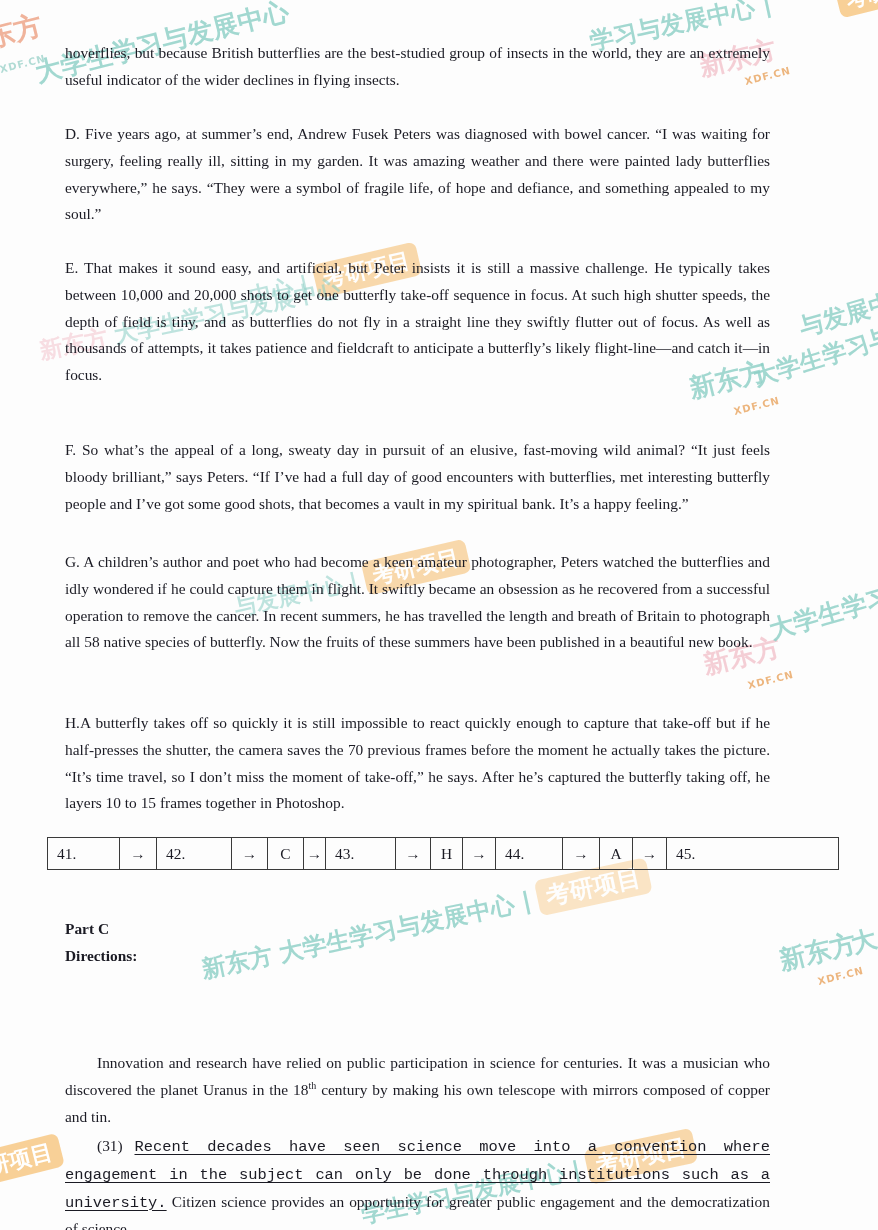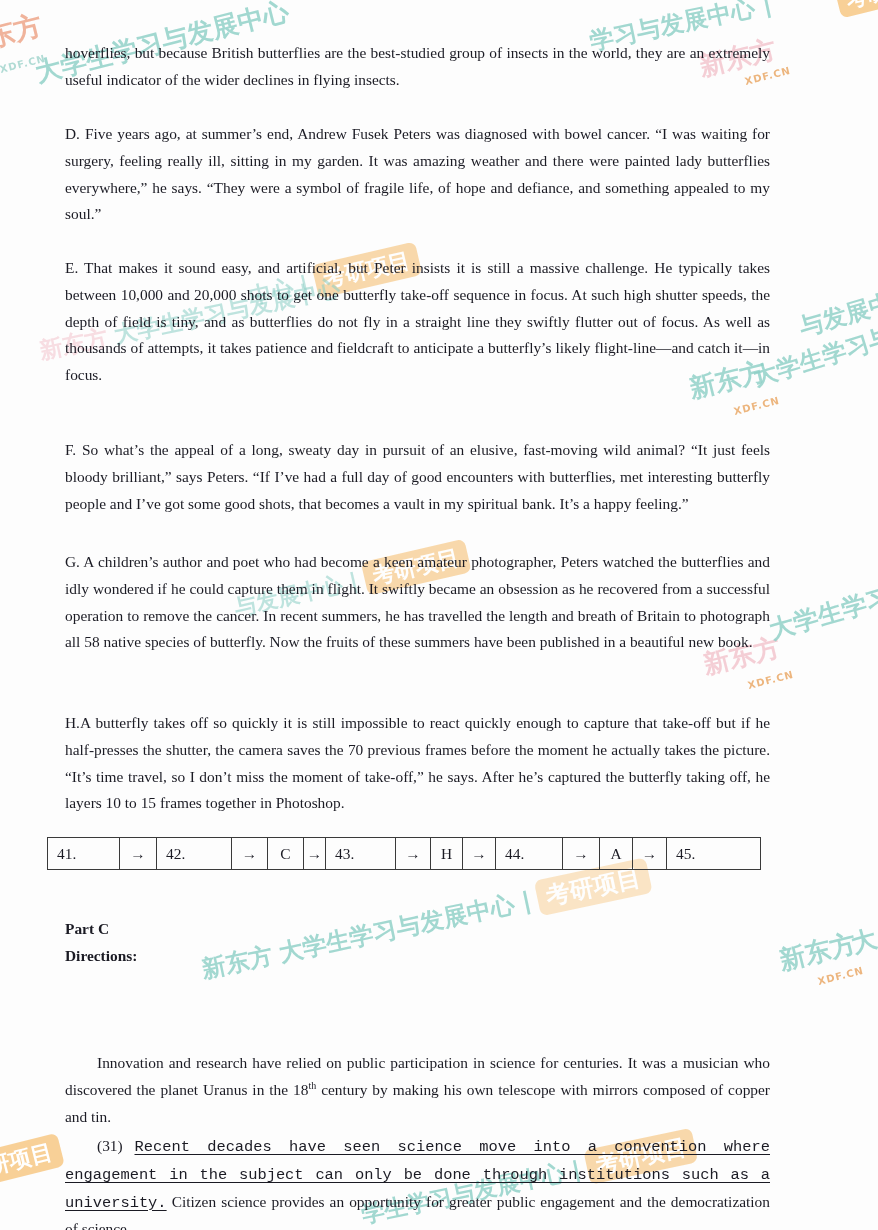--- a/index.html
+++ b/index.html
@@ -15,21 +15,21 @@
     font-size:15.4px; line-height:26.8px;
     text-align:justify; z-index:2;
   }
   .indent { text-indent:32px; }
   .bold { font-weight:700; }
   .uline { text-decoration:underline; text-underline-offset:3px; text-decoration-thickness:1px;font-family:Liberation Mono, monospace; }
   sup.ord { font-size:10px; line-height:0; vertical-align:super; }
 
   
   .ans-table {
-    position:absolute; left:47px; top:837px; width:714px; height:33px;
+    position:absolute; left:47px; top:837px; width:792px; height:33px;
     display:flex; border:1px solid #3a3a3a; box-sizing:border-box;
     background:transparent; z-index:2; font-size:15.4px;
   }
   .ans-cell {
     border-right:1px solid #3a3a3a; box-sizing:border-box;
     display:flex; align-items:center; height:100%;
   }
   .ans-cell:last-child { border-right:none; }
   .ans-cell.num { justify-content:flex-start; padding-left:9px; }
   .ans-cell.mid { justify-content:center; }

